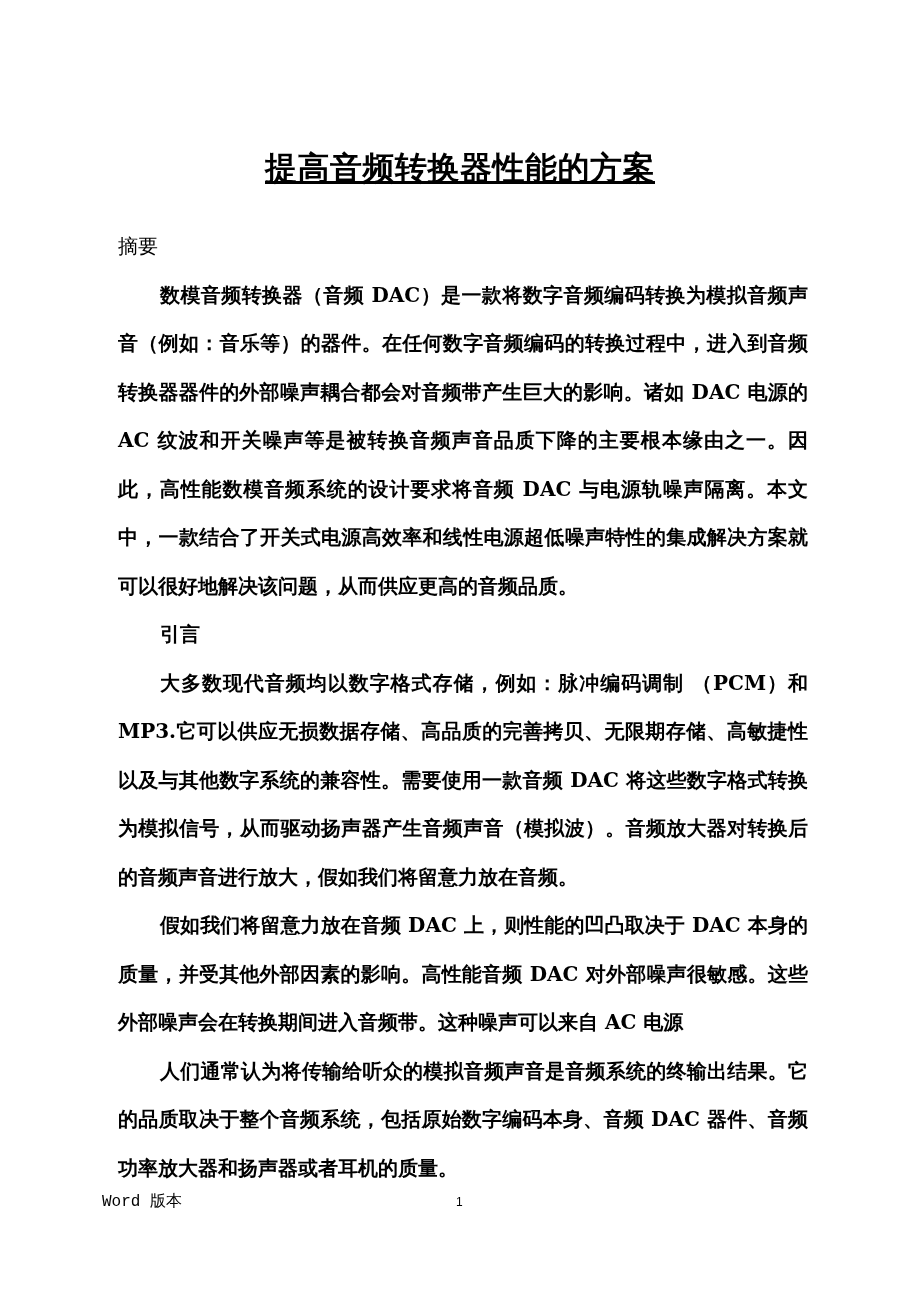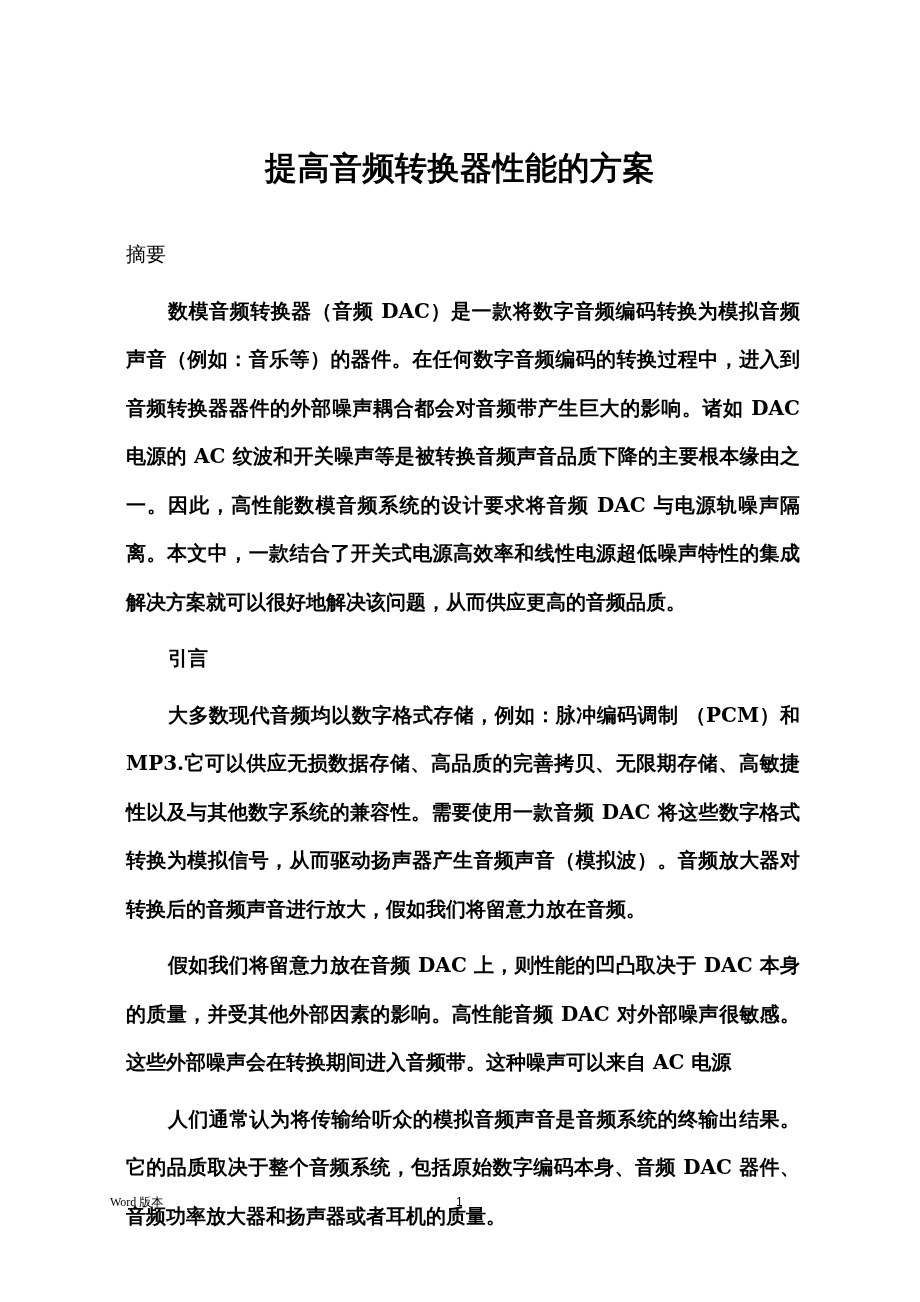--- a/index.html
+++ b/index.html
@@ -26,43 +26,44 @@
       position: absolute;
       top: 140px;
       left: 0;
       width: 920px;
       text-align: center;
       font-size: 32px;
       font-weight: bold;
       line-height: 56px;
       letter-spacing: 0.5px;
       margin: 0;
+      text-decoration: underline;
     }
     .body {
       position: absolute;
       left: 118px;
       top: 222px;
       width: 690px;
       font-size: 20px;
       line-height: 48.5px;
     }
     .body p {
-      margin: 8px;
+      margin: 0;
       text-align: justify;
       text-align-last: left;
       word-break: break-all;
     }
     .indent { text-indent: 42px; font-weight: bold; }
     .heading-plain { text-indent: 0; }
     .footer-left {
       position: absolute;
-      left: 110px;
+      left: 102px;
       top: 1193px;
-      font-family: Liberation Serif, serif;
-      font-size: 12px;
+      font-family: Liberation Mono, monospace;
+      font-size: 16px;
       line-height: 18px;
     }
     .footer-page {
       position: absolute;
       left: 456px;
       top: 1193px;
       font-family: "Liberation Sans", sans-serif;
       font-size: 12px;
       line-height: 18px;
     }

